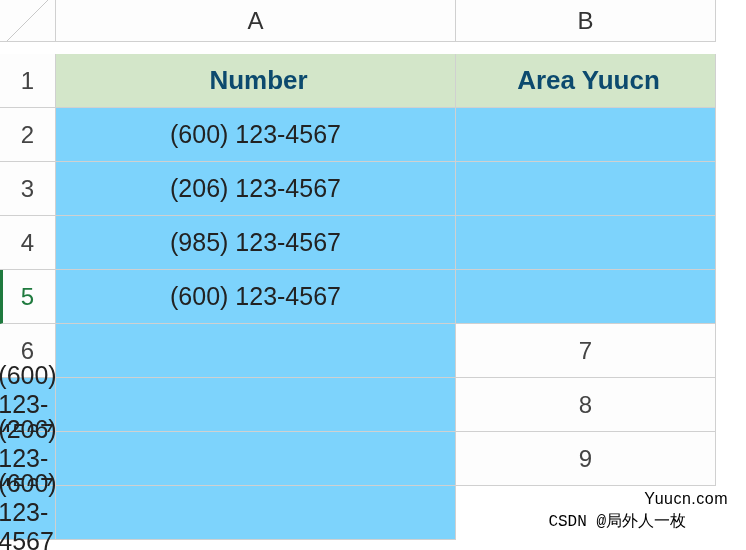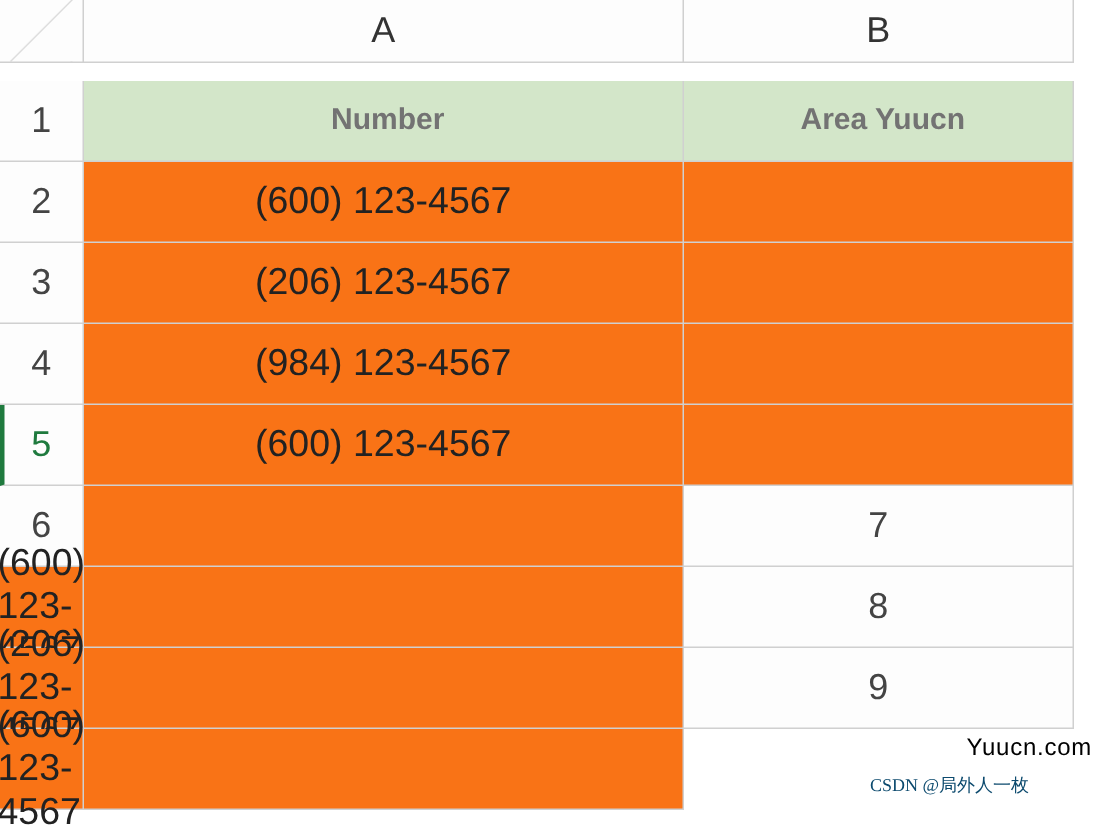--- a/index.html
+++ b/index.html
@@ -51,45 +51,45 @@
     }
     .cell {
       border-right: 1px solid #d0d0d0;
       border-bottom: 1px solid #d0d0d0;
       display: flex;
       align-items: center;
       justify-content: center;
       font-size: 25px;
       color: #222;
       padding: 0 8px;
-      background: #f97316;
+      background: #7dd3fc;
     }
     .hdr {
       background: #d3e6c9;
       font-weight: 700;
-      font-size: 20px;
-      color: #737373;
+      font-size: 26px;
+      color: #0c4a6e;
       padding-left: 14px;
     }
     .watermark1 {
       position: absolute;
       right: 18px;
       bottom: 42px;
       color: #000000;
       font-size: 16px;
       font-family: Arial, sans-serif;
       letter-spacing: 0.5px;
     }
     .watermark2 {
       position: absolute;
       right: 60px;
       bottom: 18px;
-      color: #0c4a6e;
-      font-size: 12px;
-      font-family: Liberation Serif, serif;
+      color: #000000;
+      font-size: 16px;
+      font-family: Liberation Mono, monospace;
     }
   </style>
 </head>
 <body>
 
 <div class="sheet">
   <div class="corner"></div>
   <div class="col-header">A</div>
   <div class="col-header">B</div>
 
@@ -99,21 +99,21 @@
 
   <div class="row-header">2</div>
   <div class="cell">(600) 123-4567</div>
   <div class="cell"></div>
 
   <div class="row-header">3</div>
   <div class="cell">(206) 123-4567</div>
   <div class="cell"></div>
 
   <div class="row-header">4</div>
-  <div class="cell">(984) 123-4567</div>
+  <div class="cell">(985) 123-4567</div>
   <div class="cell"></div>
 
   <div class="row-header active">5</div>
   <div class="cell">(600) 123-4567</div>
   <div class="cell"></div>
 
   <div class="row-header">6</div>
   <div class="cell"></div>
 
   <div class="row-header">7</div>

